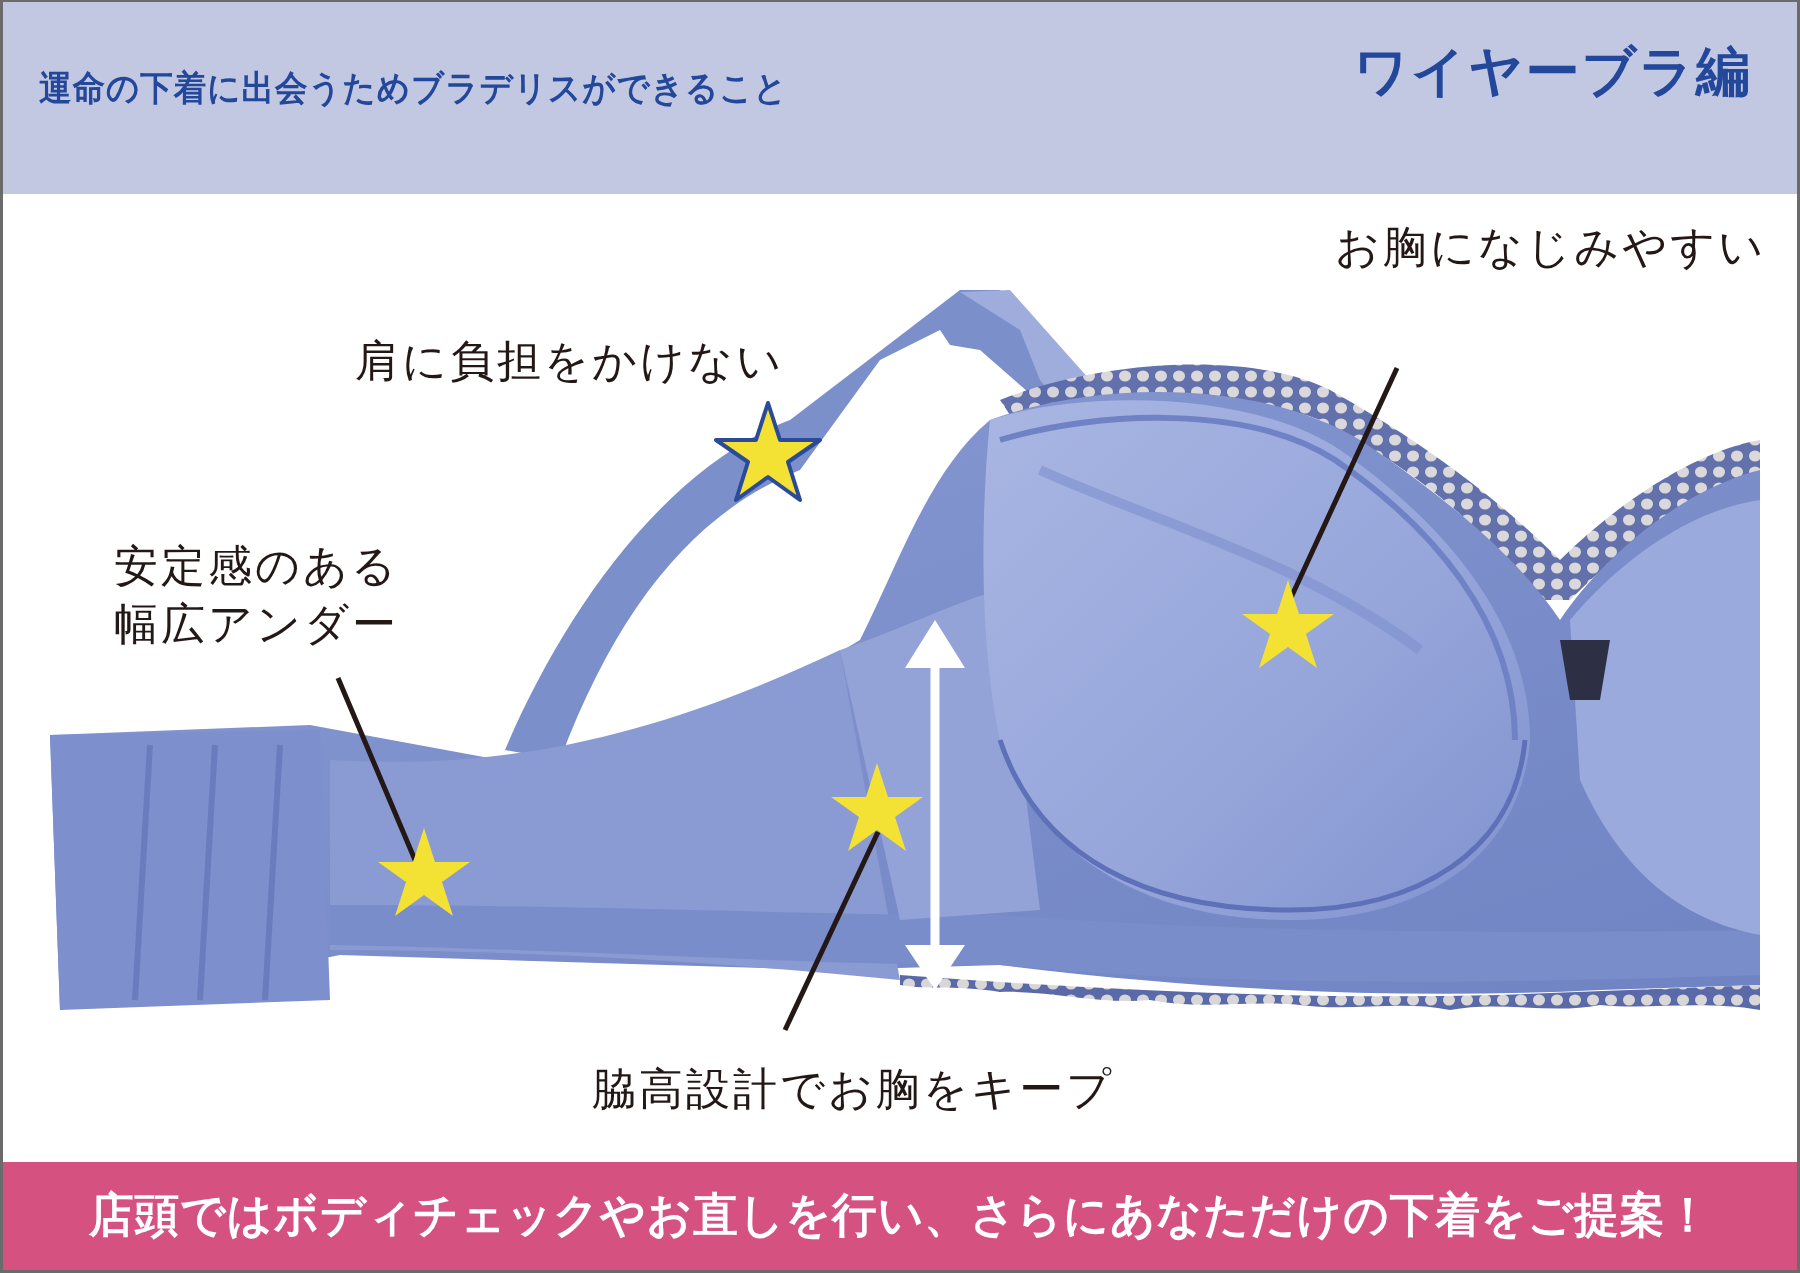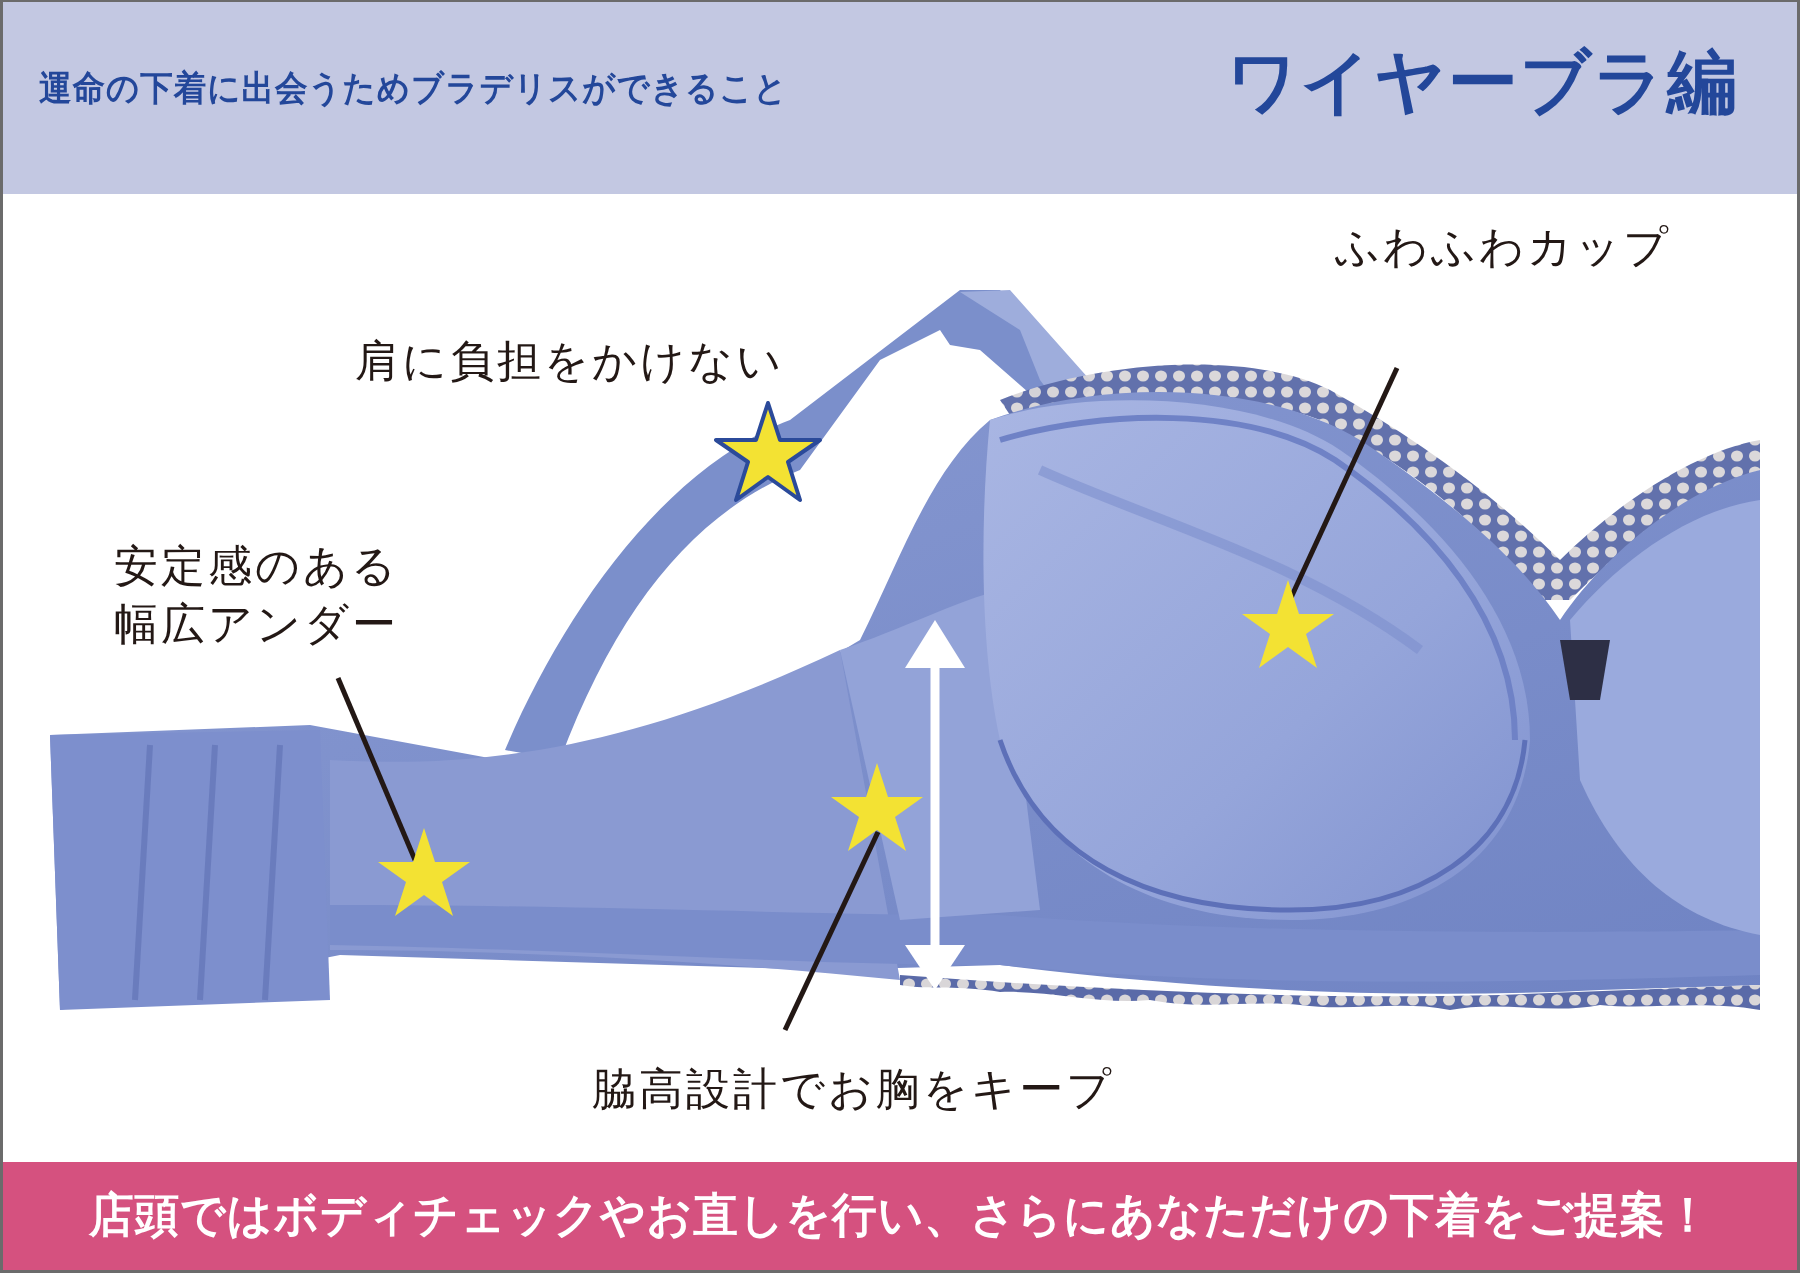--- a/index.html
+++ b/index.html
@@ -3,21 +3,21 @@
 <meta charset="utf-8">
 <style>
   html, body { margin:0; padding:0; background:#ffffff; }
   body { width:1800px; height:1273px; overflow:hidden; position:relative;
          font-family:"DejaVu Sans","Liberation Sans",sans-serif; }
   .frame { position:absolute; left:0; top:0; width:1800px; height:1273px;
            box-sizing:border-box; border:3px solid #6b6b6b; border-top-width:2px; background:#ffffff; }
   .header { position:absolute; left:3px; top:2px; width:1794px; height:192px; background:#c3c8e2; }
   .header-sub { position:absolute; left:36px; top:63px; font-size:35px; font-weight:bold;
                 color:#23479a; letter-spacing:1px; transform:scaleX(0.93); transform-origin:left center; white-space:nowrap; }
-  .header-title { position:absolute; right:58px; top:34px; font-size:70px; font-weight:bold;
+  .header-title { position:absolute; right:45px; top:34px; font-size:54px; font-weight:bold;
                   color:#23479a; letter-spacing:2px; white-space:nowrap; }
   .footer { position:absolute; left:3px; top:1162px; width:1794px; height:108px; background:#d5517f; }
   .footer-text { position:absolute; left:0; right:0; top:22px; text-align:center; font-size:47px;
                  font-weight:bold; color:#ffffff; white-space:nowrap; letter-spacing:1px;
                  transform:scaleX(0.95); }
   .photo { position:absolute; left:0; top:170px; width:1800px; height:990px; }
   .label { position:absolute; font-size:44px; color:#231815; line-height:58px; white-space:nowrap; letter-spacing:3px; }
   .label div { display:block; }
 </style>
 </head>
@@ -91,21 +91,21 @@
   <polygon points="424,828 435,862 470,862 442,882 453,916 424,895 395,916 406,882 378,862 413,862" fill="#f3e233"></polygon>
   <polygon points="877,763 888,797 923,797 895,817 906,851 877,830 848,851 859,817 831,797 866,797" fill="#f3e233"></polygon>
   <polygon points="1288,580 1299,614 1334,614 1306,634 1317,668 1288,647 1259,668 1270,634 1242,614 1277,614" fill="#f3e233"></polygon>
 </svg>
 
 <div class="label" style="left:355px; top:332px;text-align:center;">
   <div>肩に負担をかけない</div>
 </div>
 
 <div class="label" style="left:1335px; top:218px;">
-  <div>ふわふわカップ</div>
+  <div>お胸になじみやすい</div>
 </div>
 
 <div class="label" style="left:114px; top:537px;">
   <div>安定感のある</div>
   <div>幅広アンダー</div>
 </div>
 
 <div class="label" style="left:592px; top:1060px;">
   <div>脇高設計でお胸をキープ</div>
 </div>

